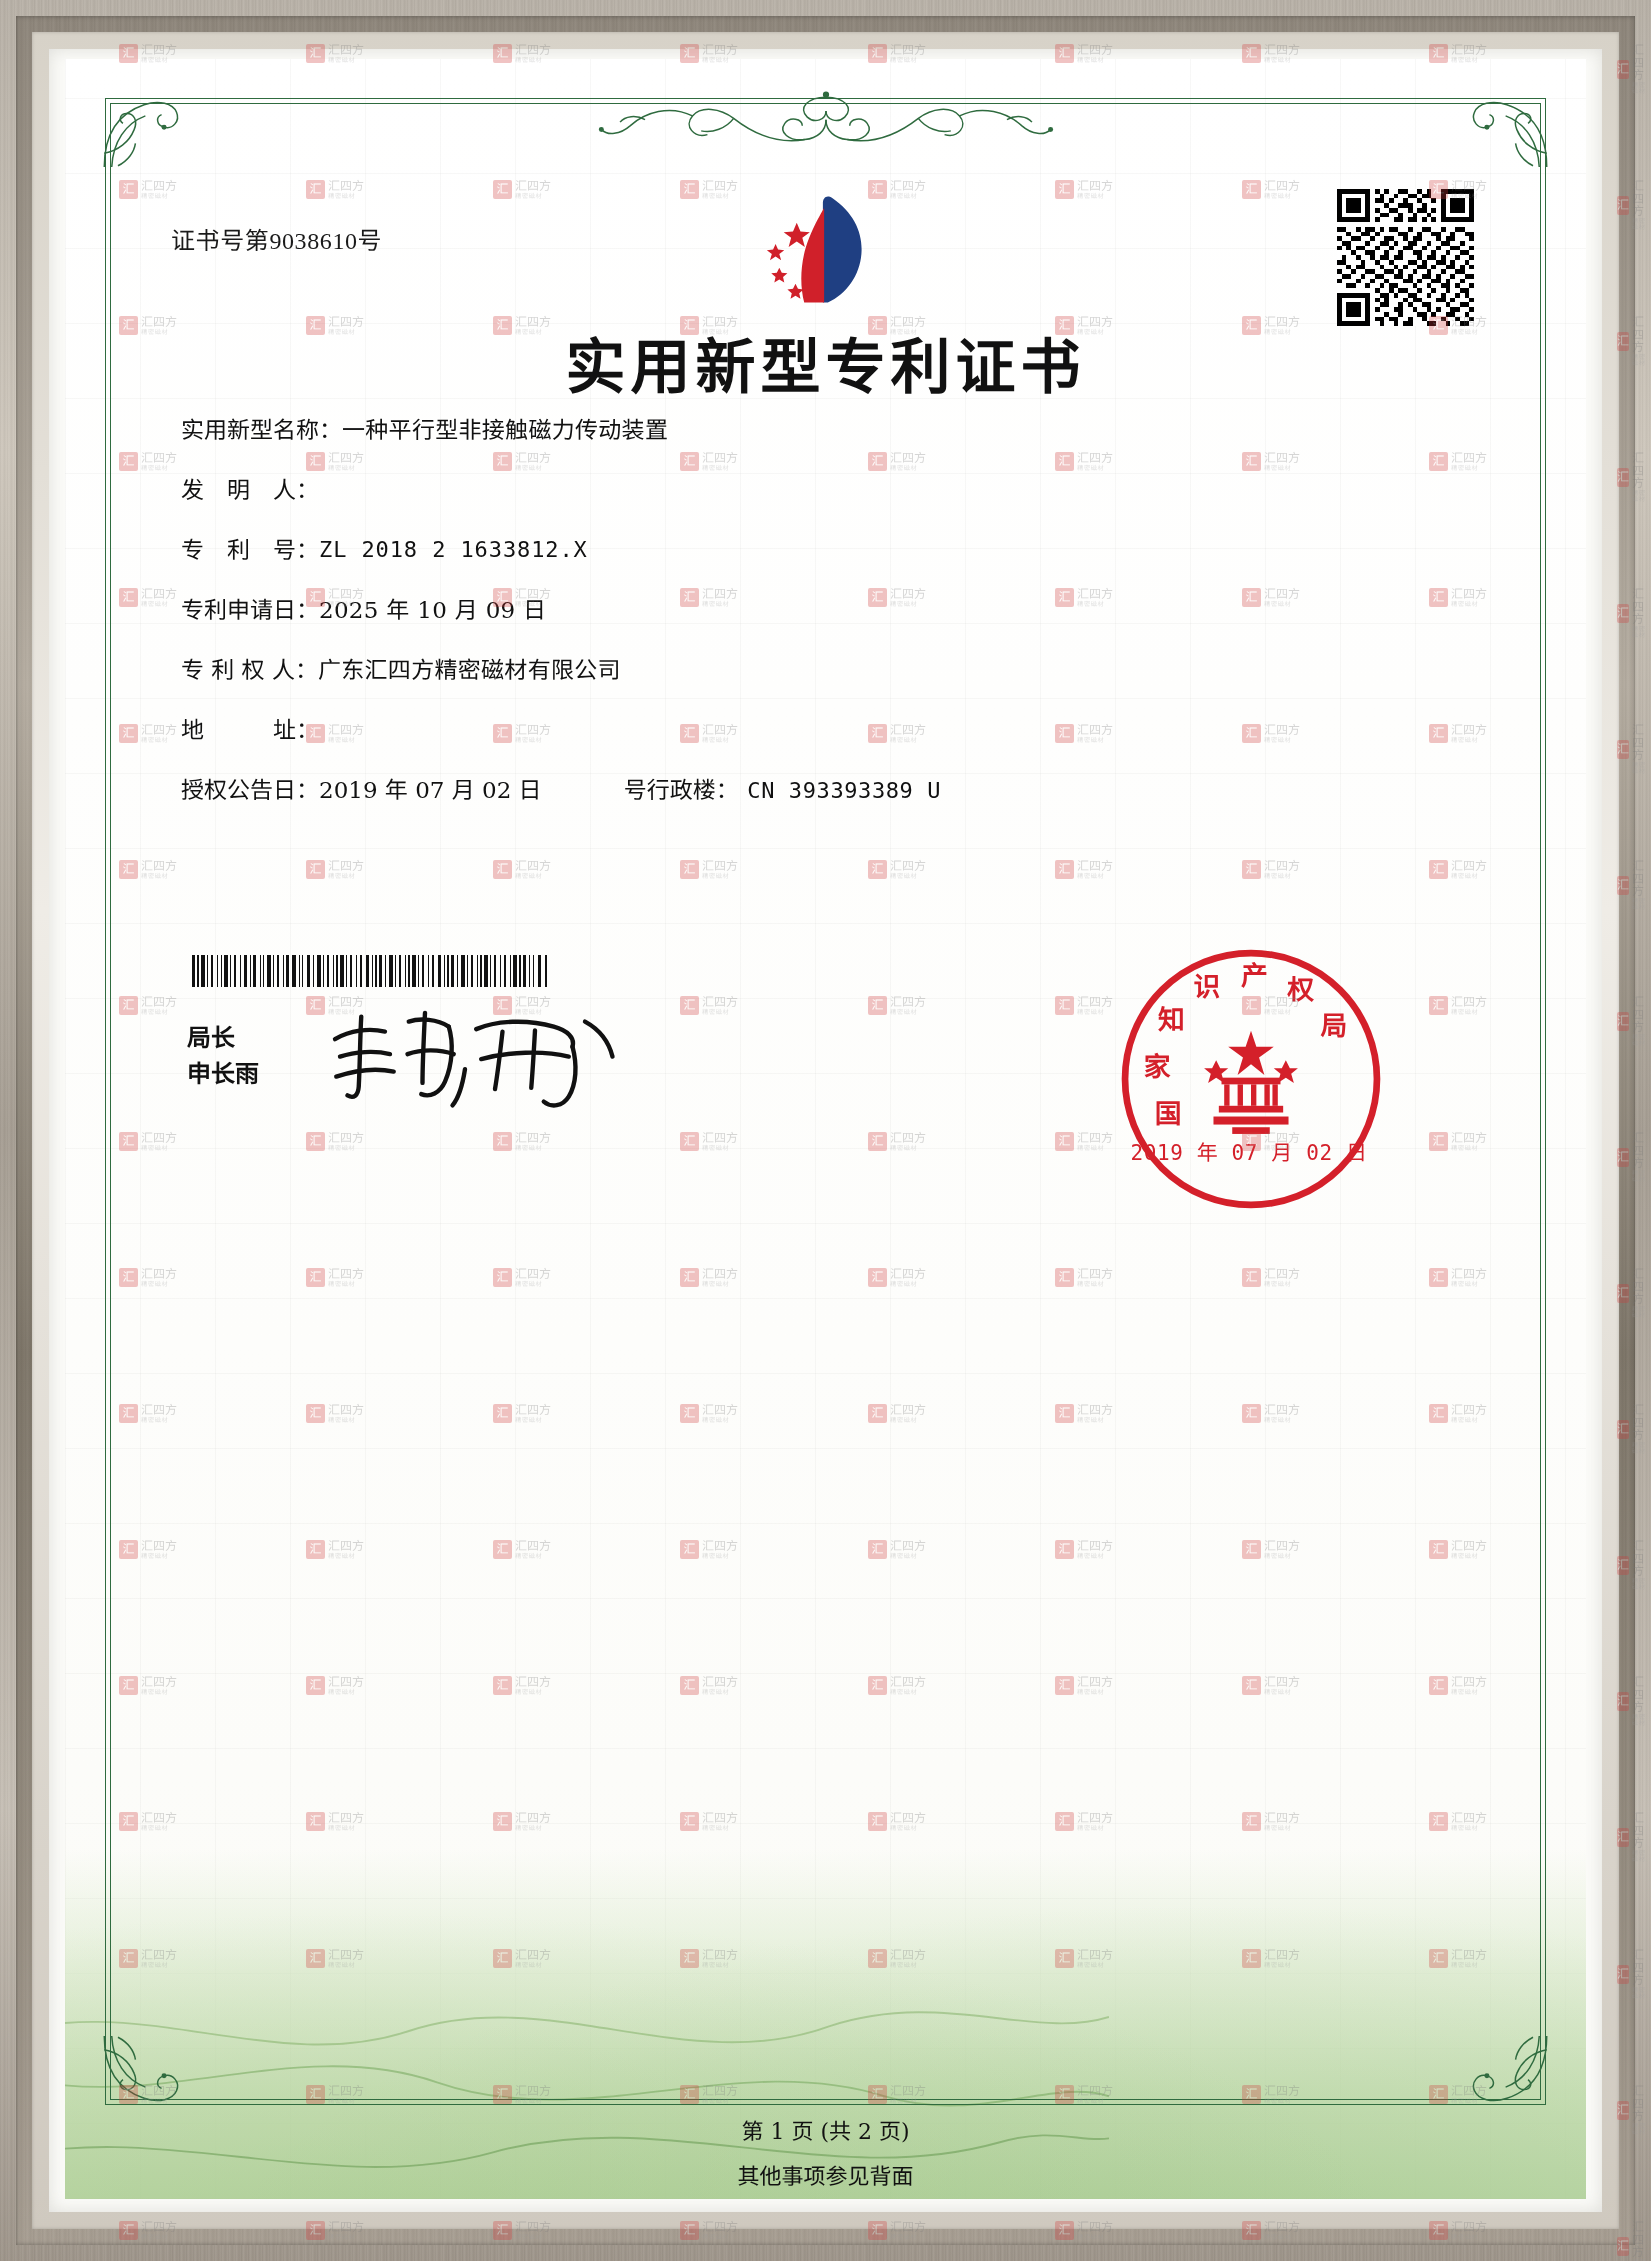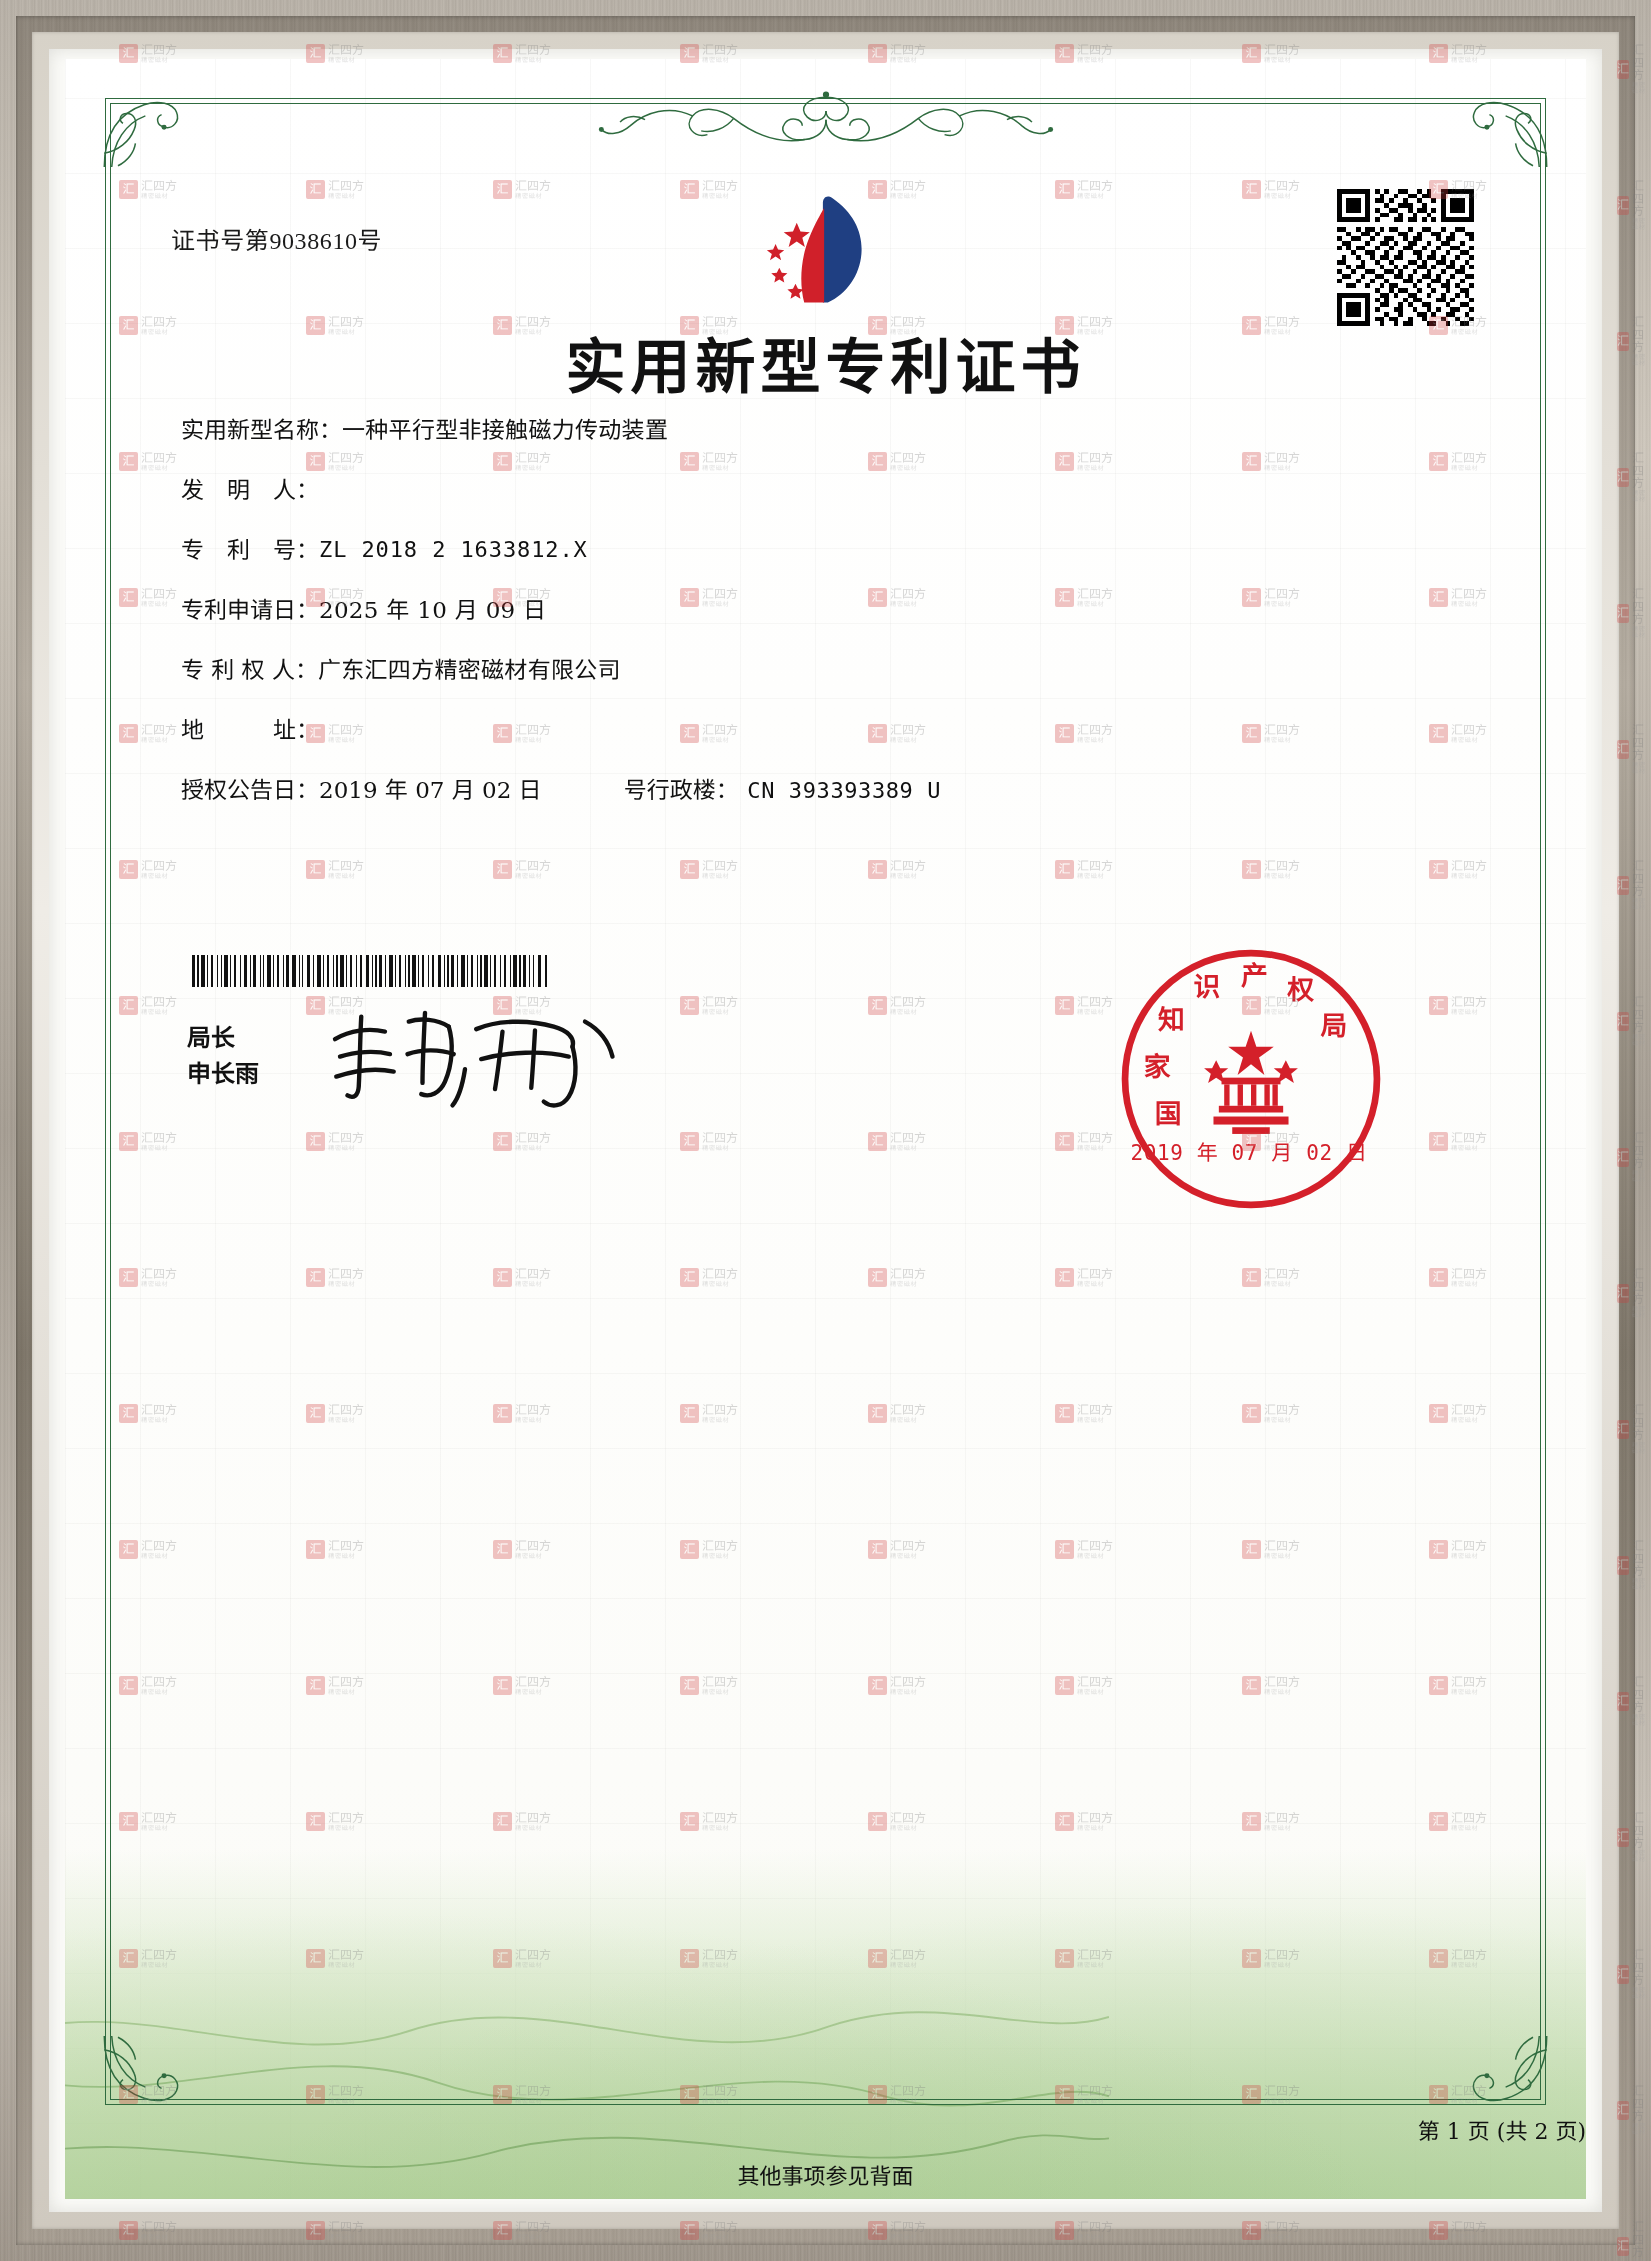--- a/index.html
+++ b/index.html
@@ -261,21 +261,21 @@
     font-size: 21px;
     letter-spacing: 0.6px;
     font-family: "DejaVu Sans Mono", "Liberation Mono", monospace;
   }
 
   
   .page-num {
     position: absolute;
     left: 0; right: 0;
     bottom: 54px;
-    text-align: right;
+    text-align: center;
     font-size: 22px;
     color: #111;
     font-family: "DejaVu Serif", "Liberation Serif", serif;
   }
   .back-note {
     position: absolute;
     left: 0; right: 0;
     bottom: 6.2px;
     text-align: center;
     font-size: 22px;

